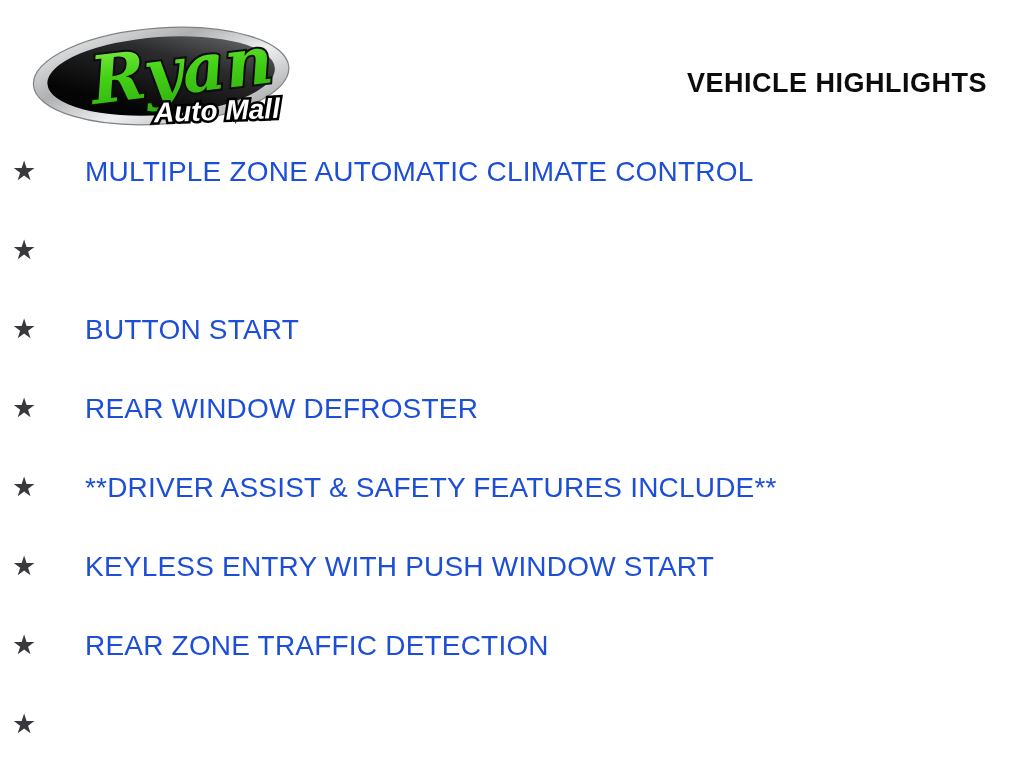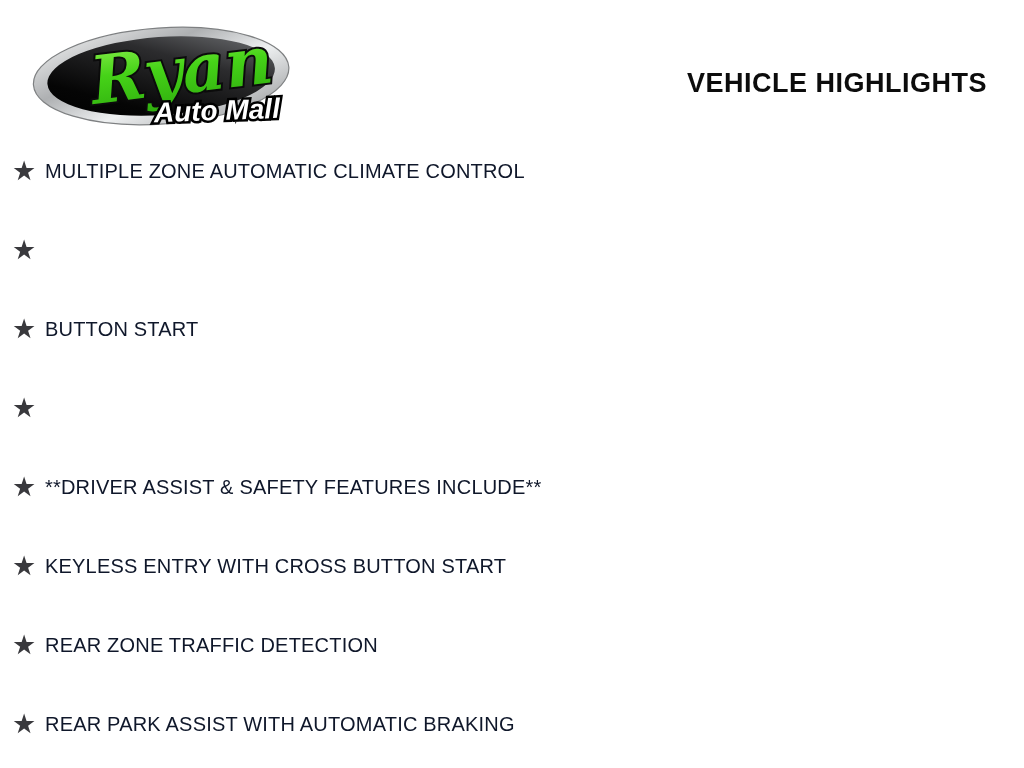--- a/index.html
+++ b/index.html
@@ -52,24 +52,25 @@
   .star {
     font-size: 27px;
     color: #39393d;
     width: 22px;
     flex: 0 0 22px;
     margin-right: 11px;
     line-height: 1;
     text-align: center;
   }
   .hl-text {
-    font-size: 20px;
-    color: #0f172a;
+    font-size: 28px;
+    color: #1d4ed8;
     letter-spacing: 0.2px;
     white-space: nowrap;
+    margin-left: 40px;
   }
 </style>
 </head>
 <body>
 
 <div class="page">
 
   <div class="logo-wrap">
     <svg width="266" height="118" viewBox="0 0 266 118">
       <defs>
@@ -109,32 +110,32 @@
     </li>
     <li>
       <span class="star">★</span>
     </li>
     <li>
       <span class="star">★</span>
       <span class="hl-text">BUTTON START</span>
     </li>
     <li>
       <span class="star">★</span>
+      <span class="hl-text">REAR WINDOW DEFROSTER</span>
     </li>
     <li>
       <span class="star">★</span>
       <span class="hl-text">**DRIVER ASSIST &amp; SAFETY FEATURES INCLUDE**</span>
     </li>
     <li>
       <span class="star">★</span>
-      <span class="hl-text">KEYLESS ENTRY WITH CROSS BUTTON START</span>
+      <span class="hl-text">KEYLESS ENTRY WITH PUSH WINDOW START</span>
     </li>
     <li>
       <span class="star">★</span>
       <span class="hl-text">REAR ZONE TRAFFIC DETECTION</span>
     </li>
     <li>
       <span class="star">★</span>
-      <span class="hl-text">REAR PARK ASSIST WITH AUTOMATIC BRAKING</span>
     </li>
   </ul>
 
 </div>
 
 </body></html>

